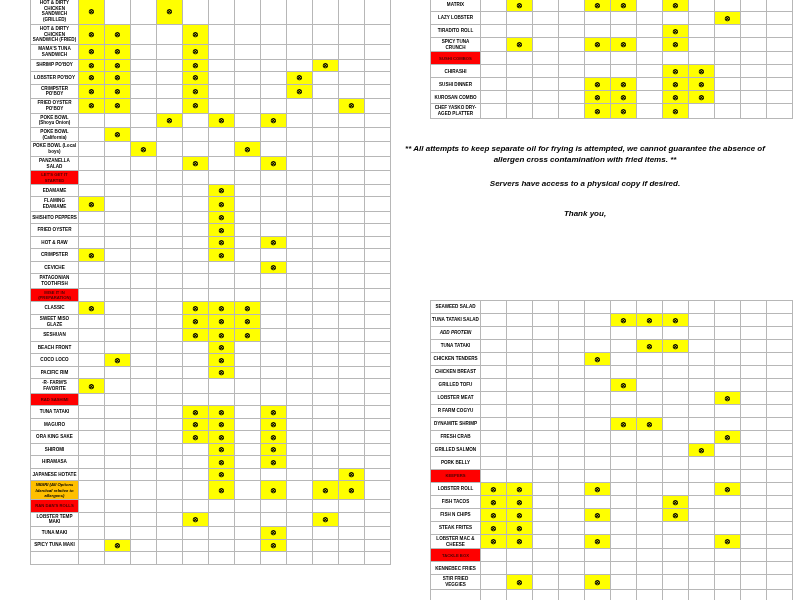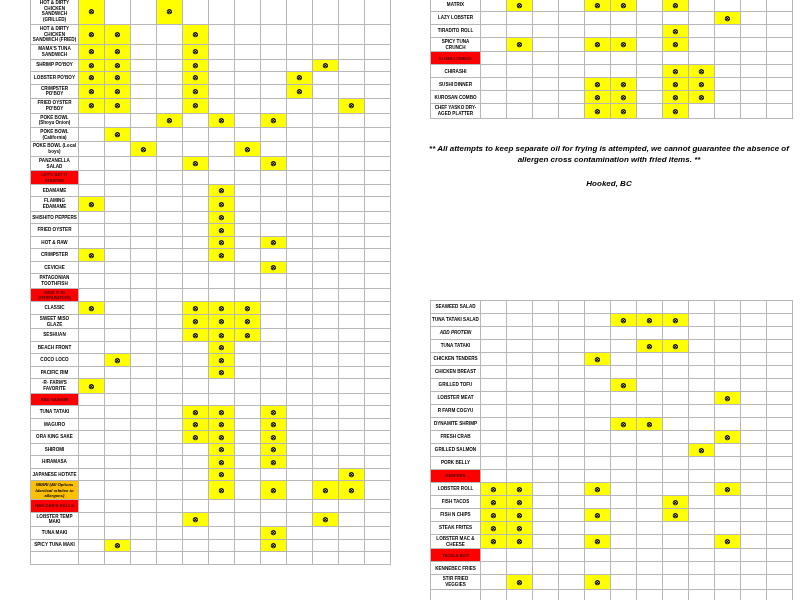--- a/index.html
+++ b/index.html
@@ -14,21 +14,21 @@
           display:flex;align-items:center;justify-content:center;font-size:7.5px;min-height:12.5px;}
   .t-cell.marked{background:#ffff00;font-weight:bold;}
   .t-label.section{background:#ff0000;color:#4a0404;font-size:4.2px;}
   .t-label.orange{background:#ffc000;font-style:italic;font-size:4.2px;}
   .t-label.subhead{font-style:italic;}
   .lt{left:30px;top:-2px;}
   .rt{left:430px;top:-2px;}
   .rb{left:430px;top:300px;}
   .rt .t-label,.rb .t-label{width:50px;min-height:13px;}
   .rt .t-cell,.rb .t-cell{min-height:13px;}
-  .notes{position:absolute;left:428px;top:143px;width:362px;text-align:center;
+  .notes{position:absolute;left:404px;top:143px;width:362px;text-align:center;
          font-weight:bold;font-style:italic;font-size:8px;line-height:1.4;}
   .notes p{margin:0 0 13px 0;}
   .notes p.sig{margin:0 0 6px 0;}
   .notes p.sig-first{margin:18px 0 6px 0;}
 </style>
 </head>
 <body>
 
 <div class="page">
 
@@ -783,21 +783,22 @@
         <div class="t-cell marked">⊗</div>
         <div class="t-cell"></div>
         <div class="t-cell"></div>
         <div class="t-cell"></div>
         <div class="t-cell"></div>
       </div>
     </div>
 
   <div class="notes">
     <p>** All attempts to keep separate oil for frying is attempted, we cannot guarantee the absence of allergen cross contamination with fried items. **</p>
-    <p class="sig">Hooked, BC</p>
+    <p>Servers have access to a physical copy if desired.</p>
+    <p class="sig-first">Thank you,</p>
   </div>
 
   <div id="right-bottom-table" class="atable rb">
       <div class="t-row">
         <div class="t-label">SEAWEED SALAD</div>
         <div class="t-cell"></div>
         <div class="t-cell"></div>
         <div class="t-cell"></div>
         <div class="t-cell"></div>
         <div class="t-cell"></div>

